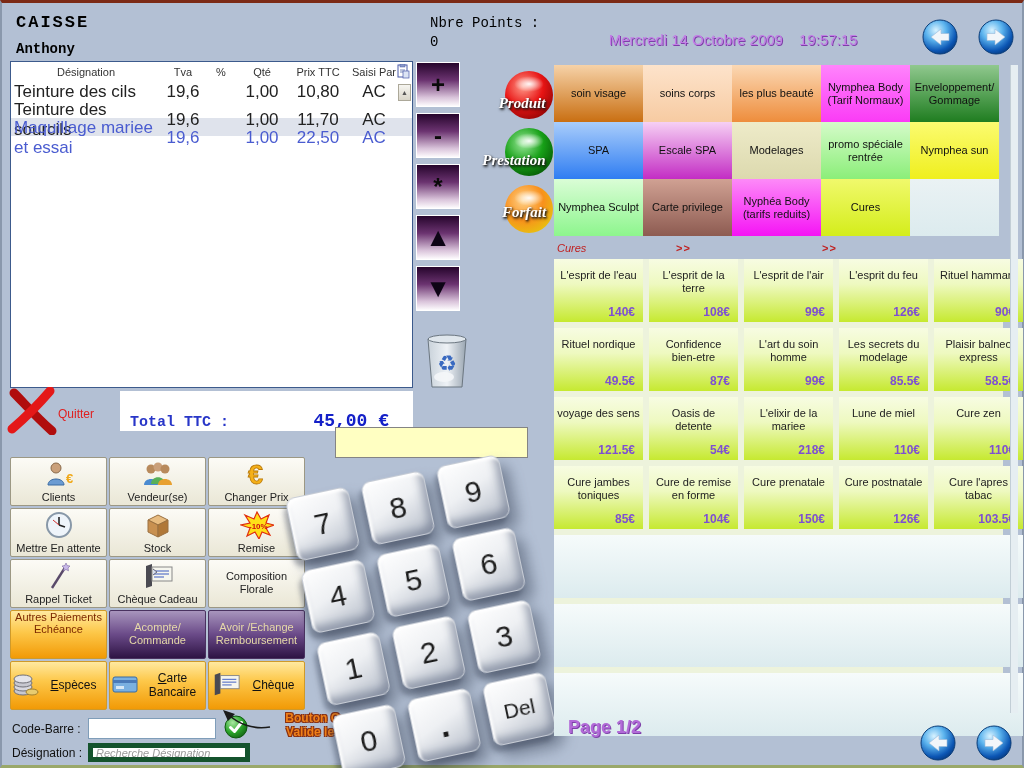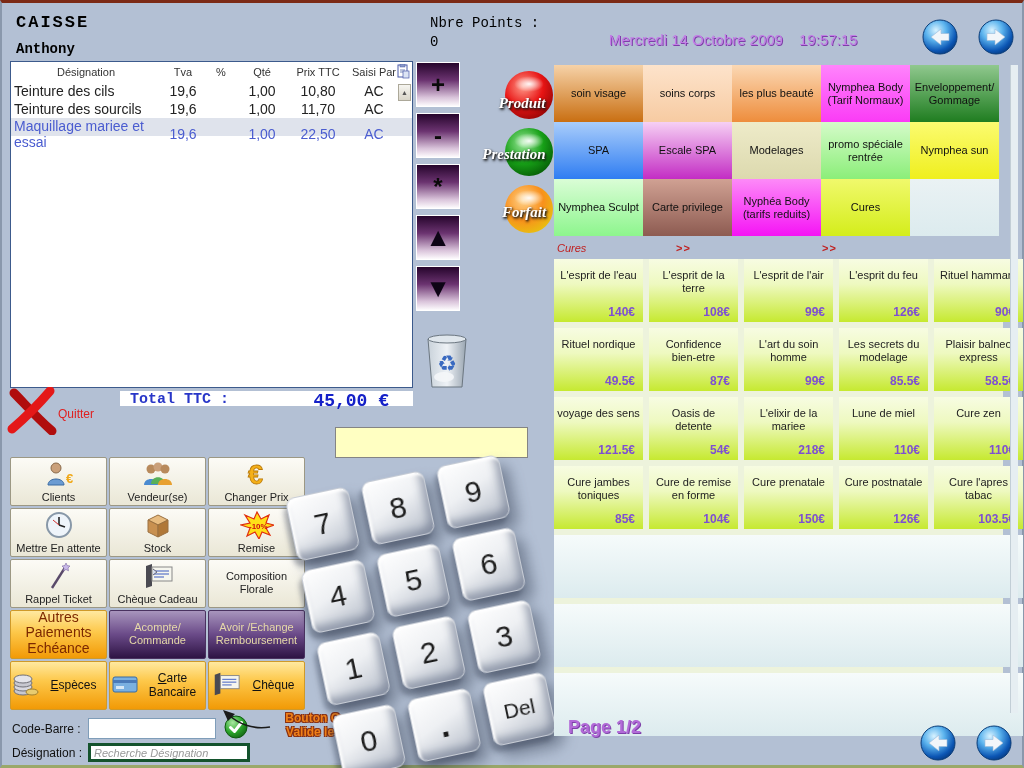--- a/index.html
+++ b/index.html
@@ -14,31 +14,31 @@
   #points-label { position:absolute; left:428px; top:12px; font:14px "Liberation Mono",monospace; color:#000; }
   #points-value { position:absolute; left:428px; top:31px; font:14px "Liberation Mono",monospace; color:#000; }
   #datetime { position:absolute; left:556px; top:28px; width:350px; text-align:center; font-weight:normal; font-size:15px;
               color:#c27de6; text-shadow:1px 1px 0 #7d3fa8; white-space:nowrap; }
   #datetime .time { margin-left:16px; }
 
   .nav-circle { position:absolute; width:36px; height:36px; cursor:pointer; }
 
   
   #ticket { position:absolute; left:8px; top:58px; width:403px; height:327px; background:#fff; border:1px solid #3c5a8c; }
-  .trow { display:grid; grid-template-columns:150px 44px 32px 50px 62px 50px; height:18px; align-items:center; font-size:14px; color:#222; }
+  .trow { display:grid; grid-template-columns:150px 44px 32px 50px 62px 50px; height:18px; align-items:center; font-size:17px; color:#222; }
   .trow.thead { height:20px; font-size:11px; color:#333; }
   .trow .c { text-align:center; }
   .trow .l { text-align:left; padding-left:3px; }
   .trow.sel { background:#dfe3ec; color:#4a5cd0; }
   #clipboard-icon { position:absolute; right:2px; top:2px; }
   #ticket-scroll-up { position:absolute; right:1px; top:22px; width:13px; height:17px; background:linear-gradient(180deg,#f6f5f0,#d9d5c9);
                       border:1px solid #aca899; font-size:7px; color:#555; text-align:center; line-height:15px; cursor:pointer; }
 
   
-  #total-band { position:absolute; left:118px; top:388px; width:293px; height:15px; background:#fff; display:flex; align-items:flex-start;gap:6px; }
+  #total-band { position:absolute; left:118px; top:388px; width:293px; height:40px; background:#fff; display:flex; align-items:flex-end;gap:6px; }
   #total-label { font:bold 15px "Liberation Mono",monospace; color:#2836c8; padding-left:10px; }
   #total-value { font:bold 18px "Liberation Mono",monospace; color:#1420c8; margin-left:auto; padding-right:24px; }
 
   
   #quit { position:absolute; left:4px; top:384px; width:110px; height:50px; cursor:pointer; }
   #quit-label { position:absolute; left:52px; top:20px; font-size:12px; color:#e02020; }
 
   
   #ops { position:absolute; left:414px; top:59px; width:44px; }
   .op-btn { width:44px; height:45px; margin-bottom:6px; cursor:pointer; text-align:center;
@@ -51,34 +51,34 @@
   
   #entry-display { position:absolute; left:333px; top:424px; width:193px; height:31px; background:#ffffc2; border:1px solid #848484; }
 
   
   #actions { position:absolute; left:8px; top:454px; display:grid; grid-template-columns:repeat(3,97px); grid-auto-rows:49px; gap:2px; }
   .abtn { border:1px solid #9c9884; border-radius:2px; background:linear-gradient(180deg,#fcfbf6,#eae7d6);
           display:flex; flex-direction:column; align-items:center; justify-content:flex-end; padding-bottom:2px;
           font-size:11px; color:#222; cursor:pointer; text-align:center; line-height:1.1; overflow:hidden; }
   .abtn .ic { flex:1; display:flex; align-items:center; justify-content:center; }
   .abtn.orange { background:linear-gradient(180deg,#ffe9a0 0%,#fdc84a 45%,#f29a06 100%); border-color:#cf9a2a;
-                 color:#7c2800; justify-content:flex-end; font-size:14px; }
+                 color:#7c2800; justify-content:flex-start; font-size:11px; }
   .abtn.purple { background:linear-gradient(180deg,#a895bd 0%,#6a4a88 50%,#2e1444 100%); border-color:#4a3260;
                  color:#e6d9a8; justify-content:center; font-size:11px; }
   .abtn.pay { background:linear-gradient(180deg,#ffe9a0 0%,#fdc84a 40%,#f29a06 100%); border-color:#cf9a2a;
               flex-direction:row; justify-content:flex-start; gap:4px; padding:0 2px; color:#111; font-size:12px; }
   .abtn.pay .plabel { display:block; margin:8px auto; }
   .abtn.pay .plabel::first-letter { text-decoration:underline; }
 
   
   #barcode-label { position:absolute; left:10px; top:719px; font-size:12px; color:#111; }
   #barcode-input { position:absolute; left:86px; top:715px; width:128px; height:21px; border:1px solid #7f9db9; background:#fff; font-size:12px; padding:0 3px; }
   #barcode-ok { position:absolute; left:222px; top:712px; width:24px; height:24px; cursor:pointer; }
   #search-label { position:absolute; left:10px; top:743px; font-size:12px; color:#111; }
-  #search-input { position:absolute; left:86px; top:740px; width:162px; height:19px; border:3px solid #14532d; background:#fff; font-size:11px; padding:0 3px; }
+  #search-input { position:absolute; left:86px; top:740px; width:162px; height:19px; border:5px solid #14532d; background:#fff; font-size:11px; padding:0 3px; }
   #search-input::placeholder { color:#999; font-style:italic; }
 
   
   #note { position:absolute; left:262px; top:709px; width:130px; text-align:center; font-weight:bold; font-size:12px; line-height:1.15;
           color:#f08018; text-shadow:1px 1px 0 #8a3010,-1px 1px 0 #8a3010,1px -1px 0 #8a3010,-1px -1px 0 #8a3010; }
   #note-arrow { position:absolute; left:218px; top:704px; }
 
   
   #keypad { position:absolute; left:310px; top:470px; width:222px; display:grid; grid-template-columns:repeat(3,64px); grid-auto-rows:64px;
             gap:10px 13px; transform:rotate(-12deg); transform-origin:50% 50%; filter:drop-shadow(7px 11px 7px rgba(30,40,60,.4)); }
@@ -92,21 +92,21 @@
   
   .sphere { position:absolute; width:48px; height:48px; border-radius:50%; cursor:pointer; }
   .sphere i { position:absolute; left:9px; top:5px; width:30px; height:16px; border-radius:50%;
               background:radial-gradient(ellipse at center, rgba(255,255,255,.95), rgba(255,255,255,0) 70%); }
   #sphere-produit   { left:503px; top:68px;  background:radial-gradient(circle at 38% 32%, #ff9a8a 0%, #e81414 45%, #8c0404 85%, #5e0202 100%); }
   #sphere-prestation{ left:503px; top:125px; background:radial-gradient(circle at 38% 32%, #9ae89a 0%, #17a017 45%, #045404 85%, #022e02 100%); }
   #sphere-forfait   { left:503px; top:182px; background:radial-gradient(circle at 38% 32%, #ffd28a 0%, #f8901c 45%, #e8c010 80%, #a05a04 100%); }
   .sphere-label { position:absolute; width:100px; text-align:center; font:bold italic 15px "Liberation Serif",serif; color:#fff;
                   text-shadow:1px 1px 2px #222, 1px 2px 3px rgba(0,0,0,.7); pointer-events:none; }
   #label-produit { left:470px; top:92px; }
-  #label-prestation { left:462px; top:143px; }
+  #label-prestation { left:462px; top:149px; }
   #label-forfait { left:472px; top:201px; }
 
   
   #categories { position:absolute; left:552px; top:62px; display:grid; grid-template-columns:repeat(5,89px); grid-auto-rows:57px;
                 gap:0; background:#e8eef4; padding:0; }
   .cat { display:flex; align-items:center; justify-content:center; text-align:center; font-size:11px; color:#111;
          line-height:1.15; cursor:pointer; padding:1px; }
   .cat0{background:linear-gradient(180deg,#f6d2a8,#c96f12)} .cat1{background:linear-gradient(180deg,#fde3cb,#f7cba2)}
   .cat2{background:linear-gradient(180deg,#fbd8b4,#ee8d3c)} .cat3{background:linear-gradient(180deg,#ff84fc,#fb3bf6)}
   .cat4{background:linear-gradient(180deg,#90c88e,#1f7d20)} .cat5{background:linear-gradient(180deg,#a9cdfb,#2f7df2)}

